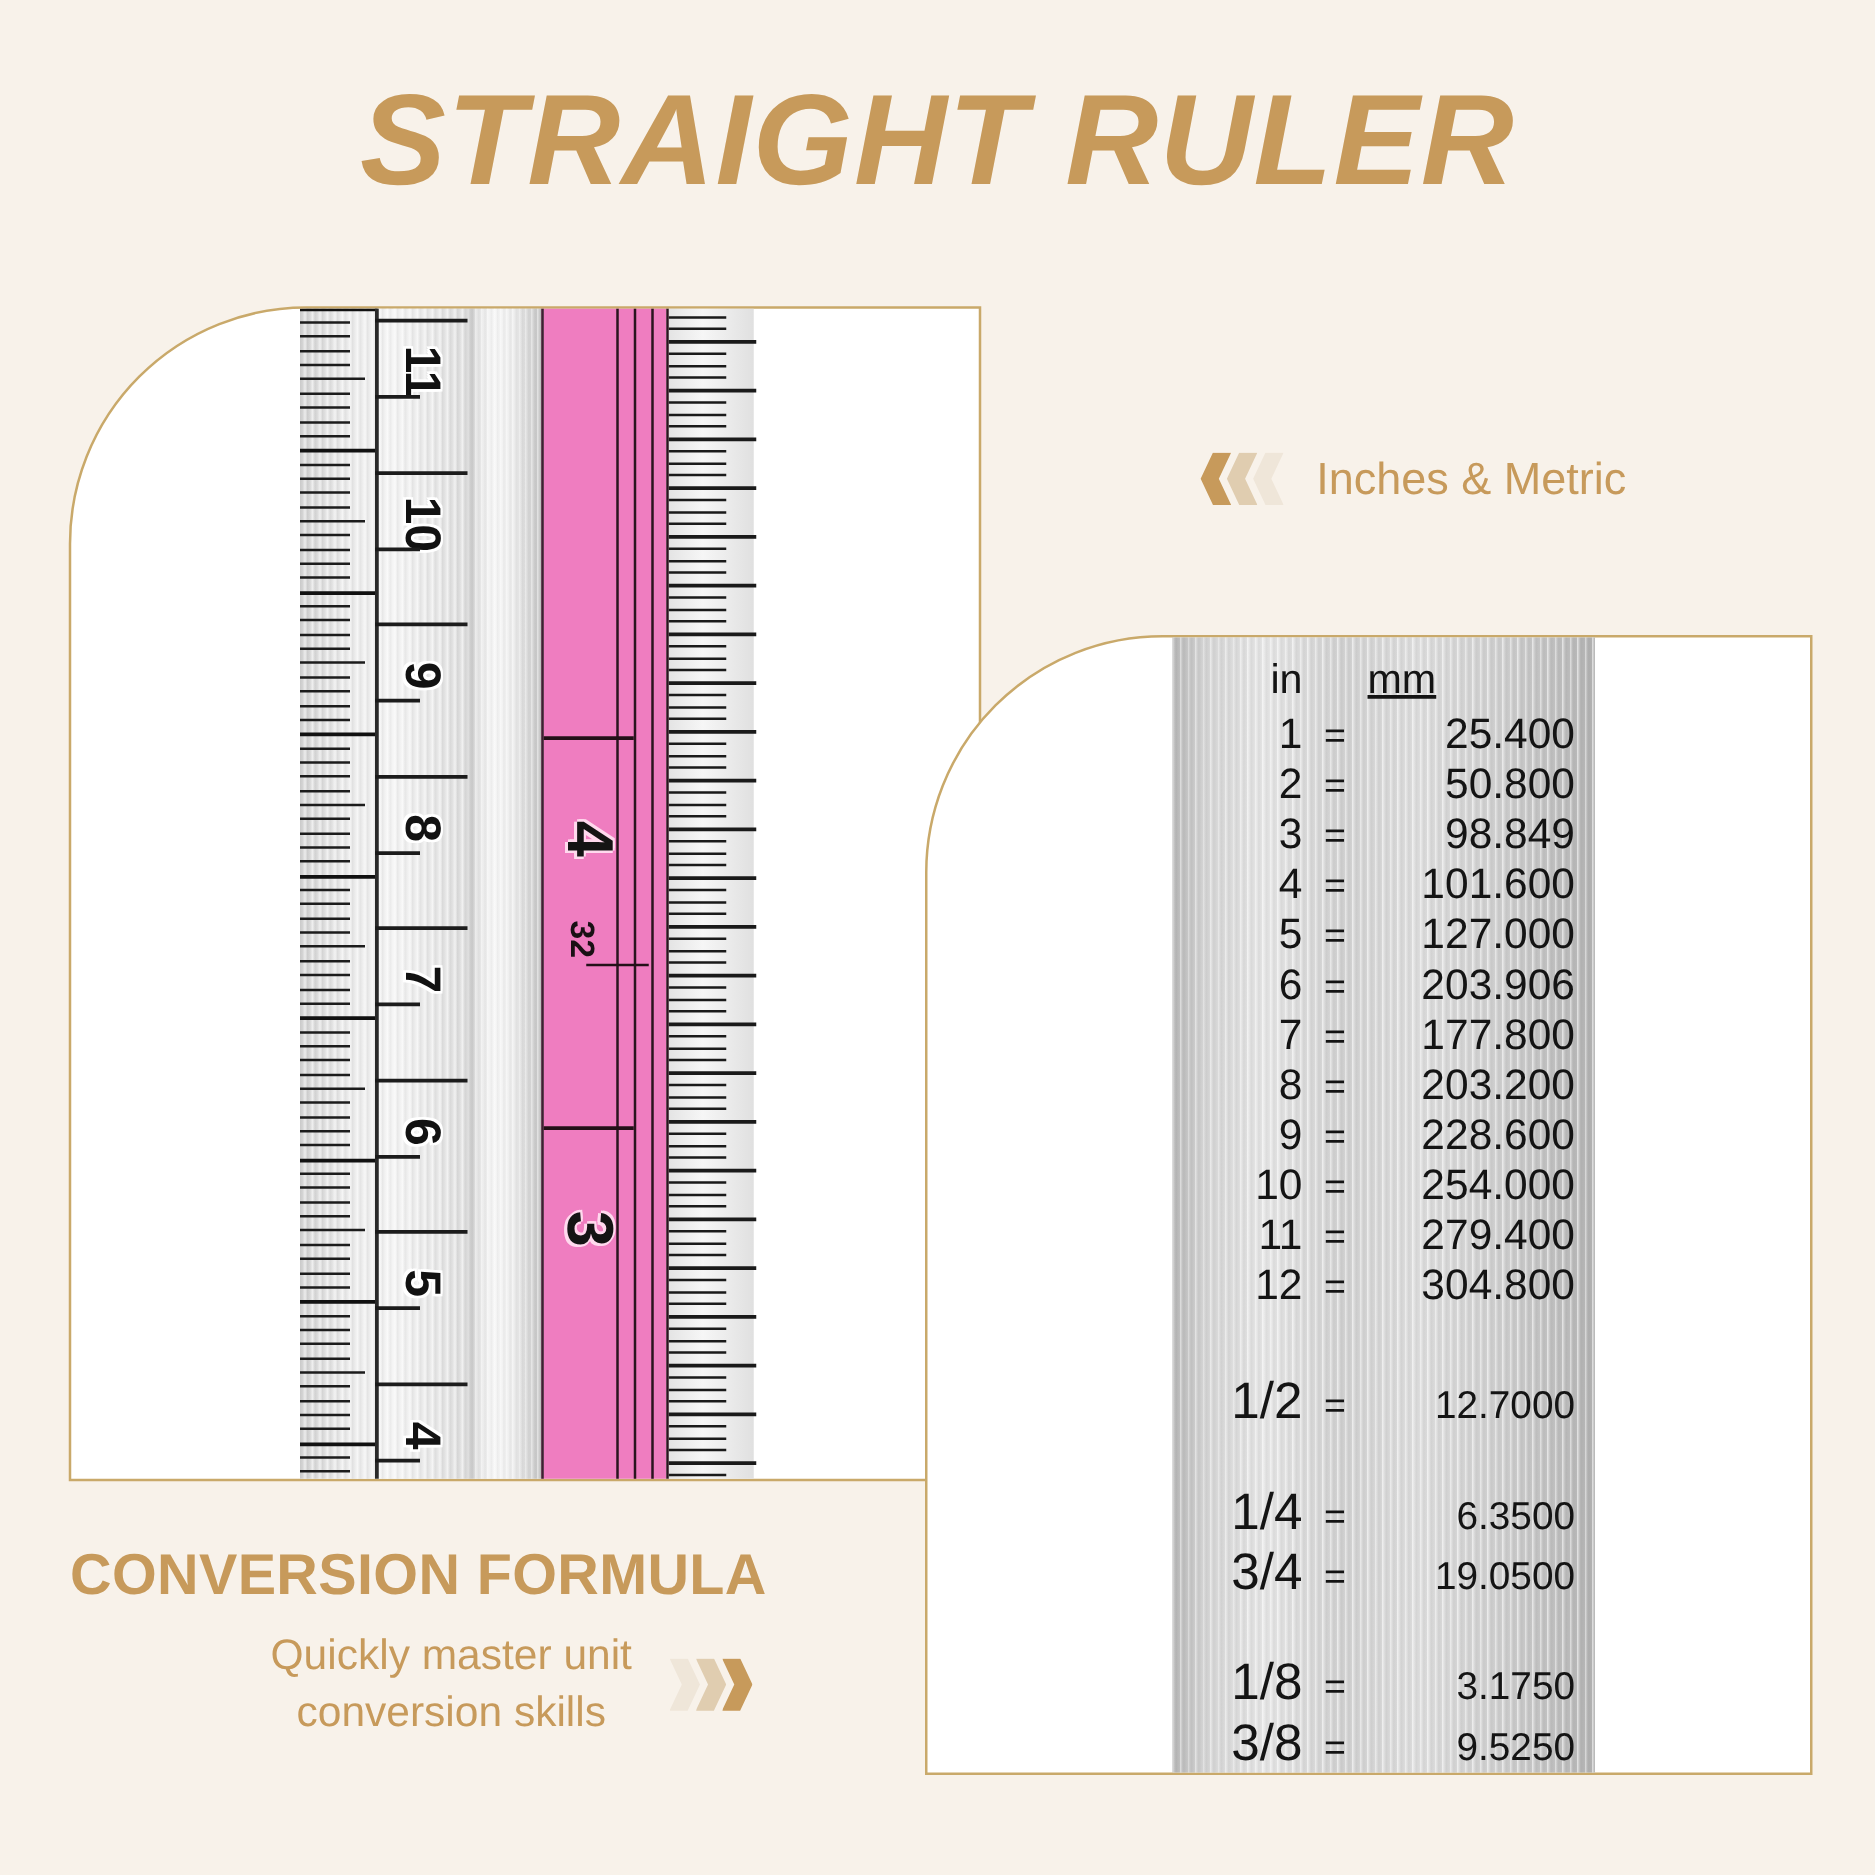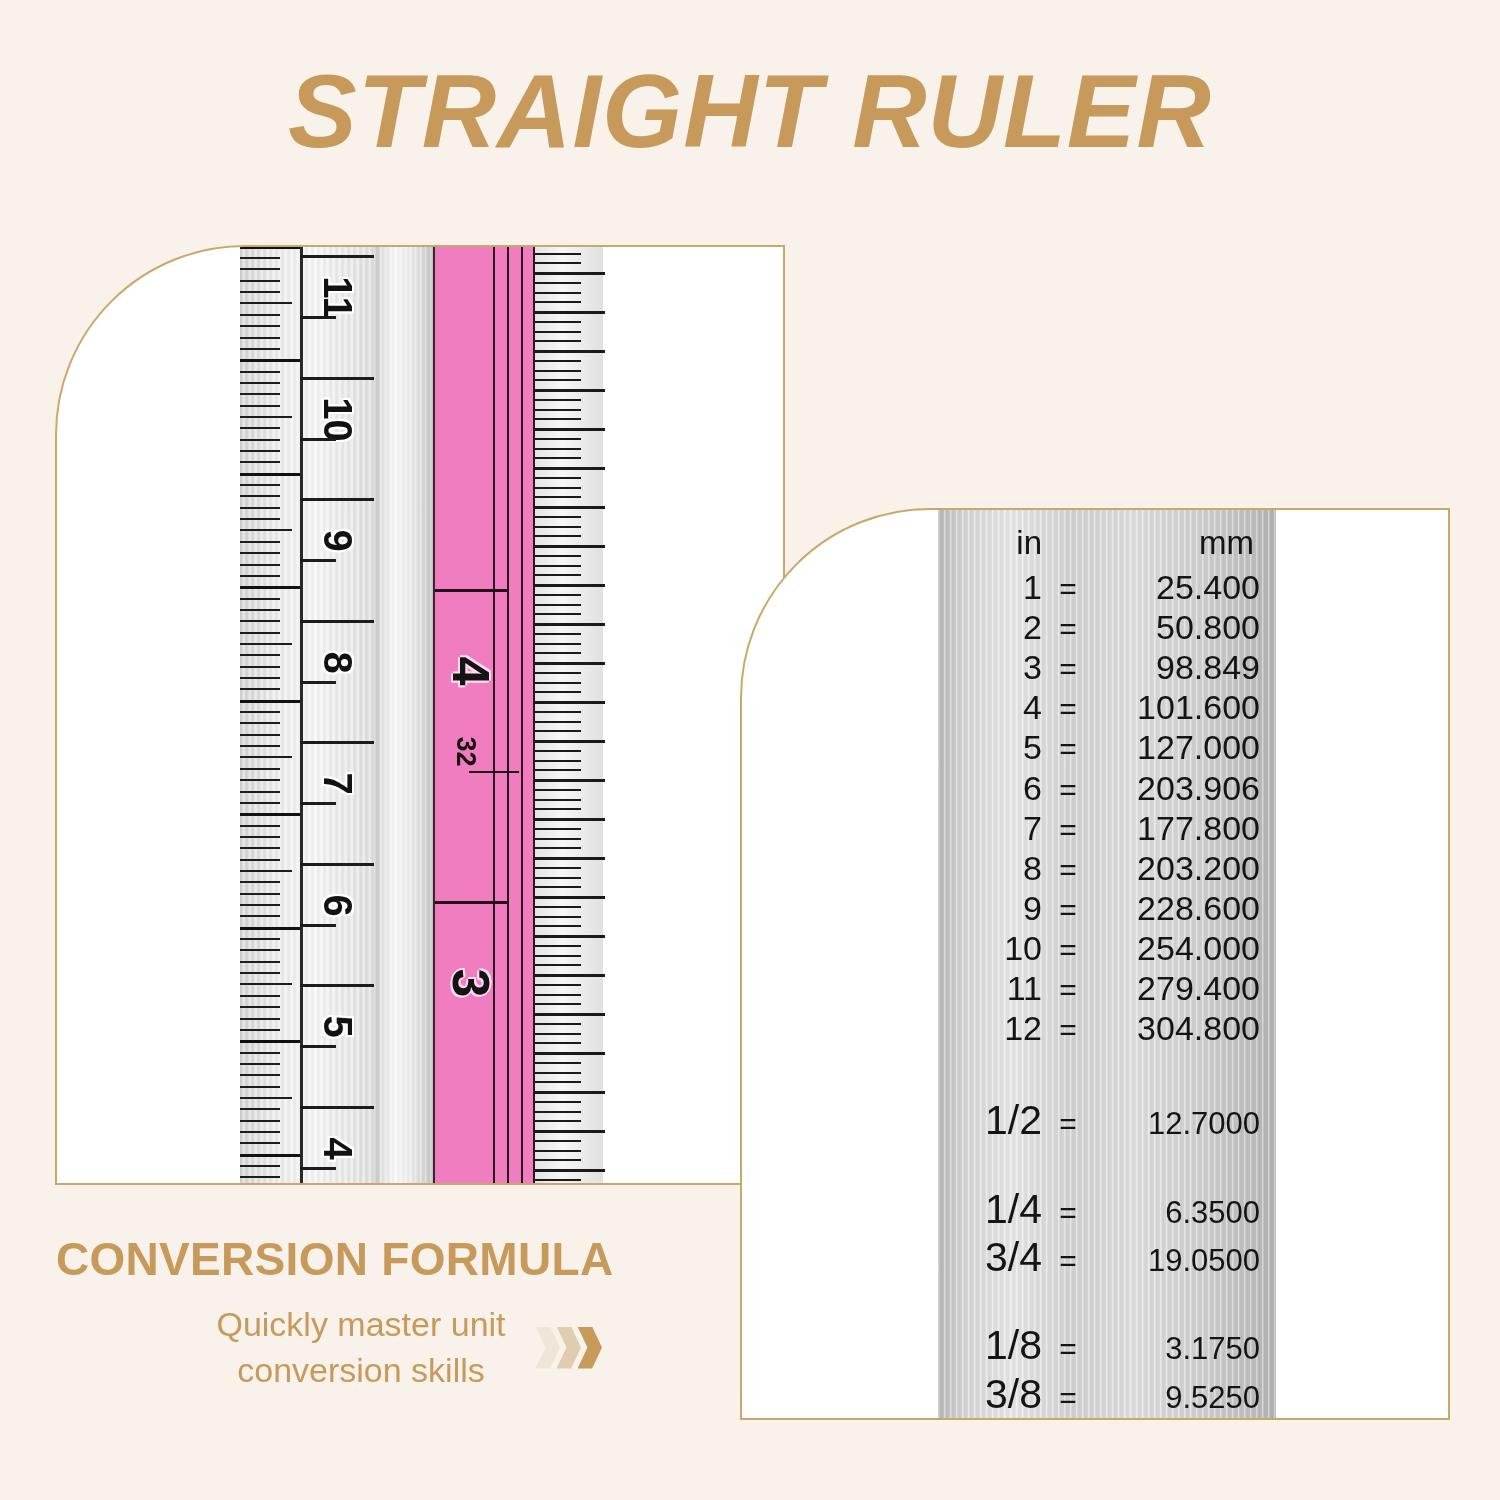--- a/index.html
+++ b/index.html
@@ -229,21 +229,21 @@
   }
 
   .conv-head {
     display: flex;
     align-items: baseline;
     font-size: 33px;
     padding: 6px 0 5px 0;
   }
   .conv-head .c-in  { width: 104px; text-align: right; }
   .conv-head .c-eq  { width: 52px;  text-align: center; }
-  .conv-head .c-mm  { width: 168px; text-align: right; padding-right: 8px;}
+  .conv-head .c-mm  { width: 168px; text-align: left; padding-right: 8px; text-decoration: underline;}
 
   .conv-row {
     display: flex;
     align-items: baseline;
     font-size: 34px;
     line-height: 1.18;
   }
   .conv-row .c-in { width: 104px; text-align: right; }
   .conv-row .c-eq { width: 52px;  text-align: center; font-size: 30px; }
   .conv-row .c-mm { width: 176px; text-align: right; padding-right: 10px; }
@@ -684,20 +684,34 @@
         <div class="conv-row frac">
           <span class="c-in">5/8</span>
           <span class="c-eq">=</span>
           <span class="c-mm">15.8750</span>
         </div>
       </div>
   </div>
 </div>
 
 <div id="dual-block">
+  <div id="dual-sub-row">
+    <span class="chev-group" id="dual-chevrons">
+        <span class="chevron left" style="color: rgb(199, 154, 91); margin-left: 0px;">
+          <i></i>
+        </span>
+        <span class="chevron left" style="color: rgb(224, 205, 176); margin-left: -5px;">
+          <i></i>
+        </span>
+        <span class="chevron left" style="color: rgb(239, 230, 217); margin-left: -5px;">
+          <i></i>
+        </span>
+      </span>
+    <span id="dual-sub">Inches &amp; Metric</span>
+  </div>
 </div>
 
 <div id="conv-block">
   <div id="conv-title">CONVERSION FORMULA</div>
   <div id="conv-sub-row">
     <span id="conv-sub">Quickly master unit
 conversion skills</span>
     <span class="chev-group" id="conv-chevrons">
         <span class="chevron right" style="color: rgb(239, 230, 217); margin-left: 0px;">
           <i></i>

